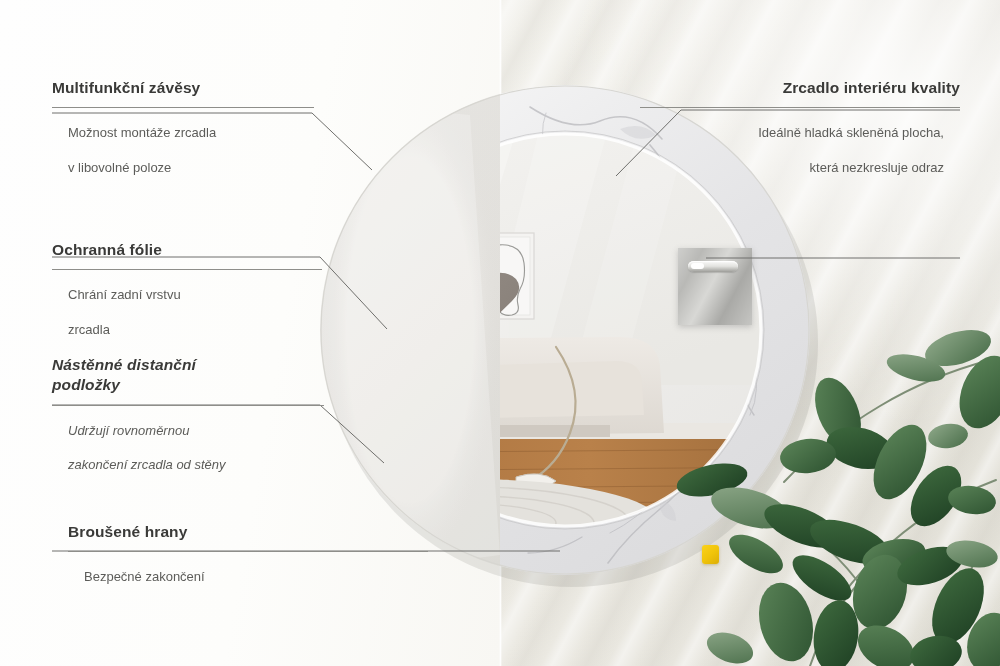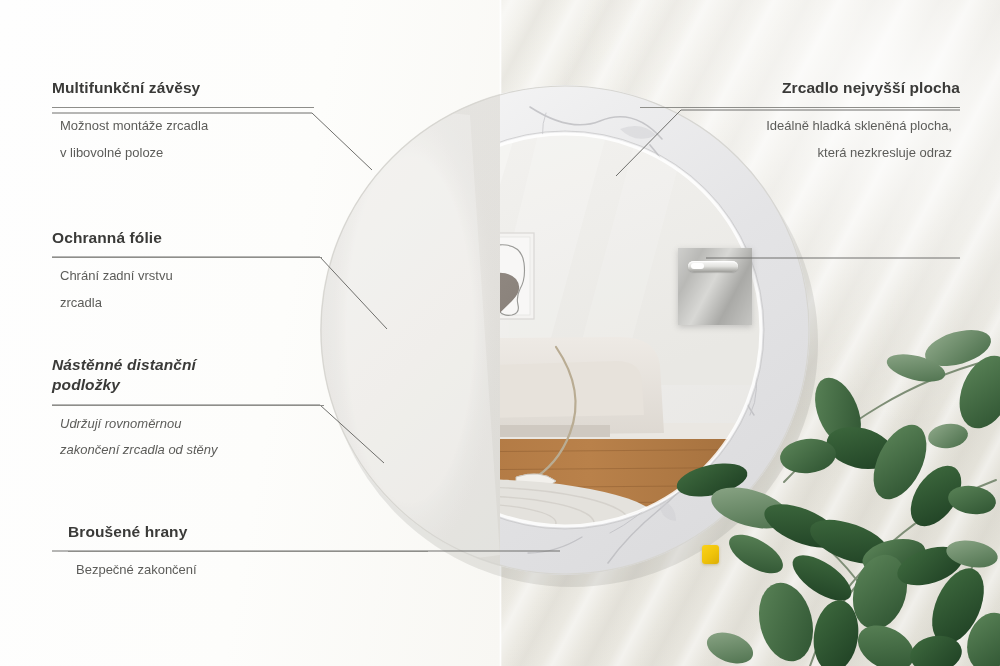--- a/index.html
+++ b/index.html
@@ -73,27 +73,27 @@
   
   .label{position:absolute;}
   .label h3{
     margin:0;
     font-size:15.5px;font-weight:bold;color:#3a3a38;letter-spacing:.1px;line-height:1.32;
   }
   .label .rule{
     height:1px;background:#8e8e8a;margin:9px 0 9px 0;
   }
   .label p{
-    margin:8px;font-size:13px;color:#5c5c59;line-height:1.42;font-weight:400;
+    margin:16px;font-size:13px;color:#5c5c59;line-height:1.42;font-weight:400;
   }
   .label.right{text-align:right;}
 
   
   #lbl-hangers{left:52px;top:78px;width:262px;}
-  #lbl-foil{left:52px;top:228px;width:270px;}
+  #lbl-foil{left:52px;top:240px;width:270px;}
   #lbl-spacers{left:52px;top:355px;width:272px;font-style:italic;}
   #lbl-edges{left:68px;top:522px;width:360px;}
 
   
   #lbl-quality{left:640px;top:78px;width:320px;}
   #lbl-design{left:742px;top:225px;width:218px;}
 
   
   .plant{position:absolute;left:690px;top:330px;width:310px;height:336px;}
   svg.plantsvg{display:block;width:310px;height:336px;overflow:visible;}
@@ -310,21 +310,21 @@
     <p>zakončení zrcadla od stěny</p>
   </div>
 
   <div class="label" id="lbl-edges">
     <h3>Broušené hrany</h3>
     <div class="rule"></div>
     <p>Bezpečné zakončení</p>
   </div>
 
   <div class="label right" id="lbl-quality">
-    <h3>Zrcadlo nejvyšší plocha</h3>
+    <h3>Zrcadlo interiéru kvality</h3>
     <div class="rule"></div>
     <p>Ideálně hladká skleněná plocha,</p>
     <p>která nezkresluje odraz</p>
   </div>
 
 
   <div class="plant">
     <svg class="plantsvg" viewBox="0 0 310 336">
       <defs>
         <linearGradient id="lf1" x1="0" y1="0" x2="1" y2="1">

